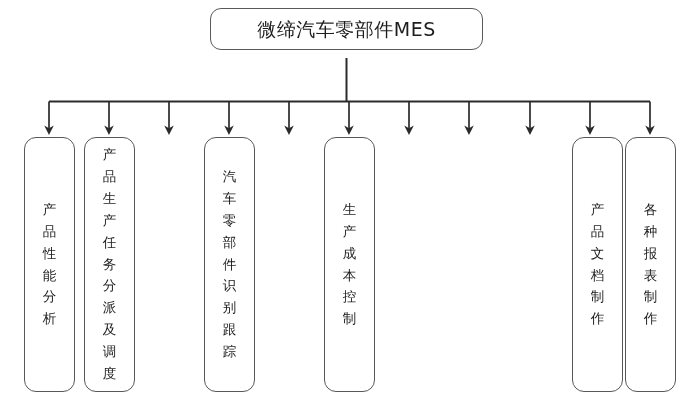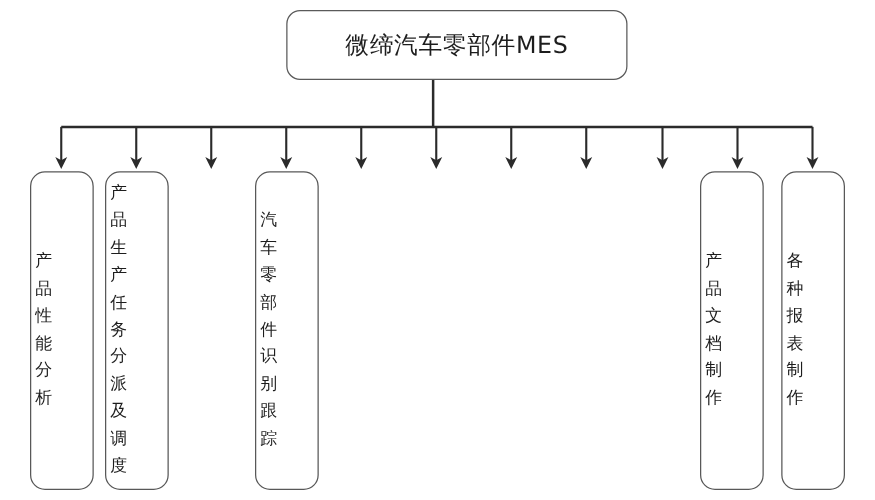--- a/index.html
+++ b/index.html
@@ -26,30 +26,29 @@
     width: 700px;
     height: 400px;
     z-index: 1;
   }
   
   #root-node {
     position: absolute;
     left: 210px;
     top: 8px;
     width: 273px;
-    height: 56px;
+    height: 42px;
     box-sizing: border-box;
     border: 1.4px solid #5a5a5a;
     border-radius: 11px;
     background: #ffffff;
     z-index: 3;
     display: flex;
     align-items: center;
     justify-content: center;
-    margin-left: 19px;
   }
   #root-label {
     font-size: 19px;
     line-height: 1;
     color: #1d1d1d;
     letter-spacing: 0.5px;
     white-space: nowrap;
   }
   
   .leaf-node {
@@ -57,20 +56,21 @@
     top: 137px;
     width: 51px;
     height: 255px;
     box-sizing: border-box;
     border: 1.3px solid #585858;
     border-radius: 12px;
     background: #ffffff;
     z-index: 3;
     display: flex;
     align-items: center;
+    justify-content: center;
   }
   .leaf-label {
     font-size: 13.5px;
     color: #1d1d1d;
     text-align: center;
     line-height: 1.62;
     width: 20px;
     word-break: break-all;
     white-space: normal;
   }
@@ -110,20 +110,23 @@
 
   <div class="leaf-node" style="left:24px">
     <span class="leaf-label">产品性能分析</span>
   </div>
   <div class="leaf-node" style="left:84px">
     <span class="leaf-label">产品生产任务分派及调度</span>
   </div>
   <div class="leaf-node" style="left:204px">
     <span class="leaf-label">汽车零部件识别跟踪</span>
   </div>
-  <div class="leaf-node" style="left:560px">
+  <div class="leaf-node" style="left:324px">
+    <span class="leaf-label">生产成本控制</span>
+  </div>
+  <div class="leaf-node" style="left:572px">
     <span class="leaf-label">产品文档制作</span>
   </div>
   <div class="leaf-node" style="left:625px">
     <span class="leaf-label">各种报表制作</span>
   </div>
 
 </div>
 
 </body></html>

